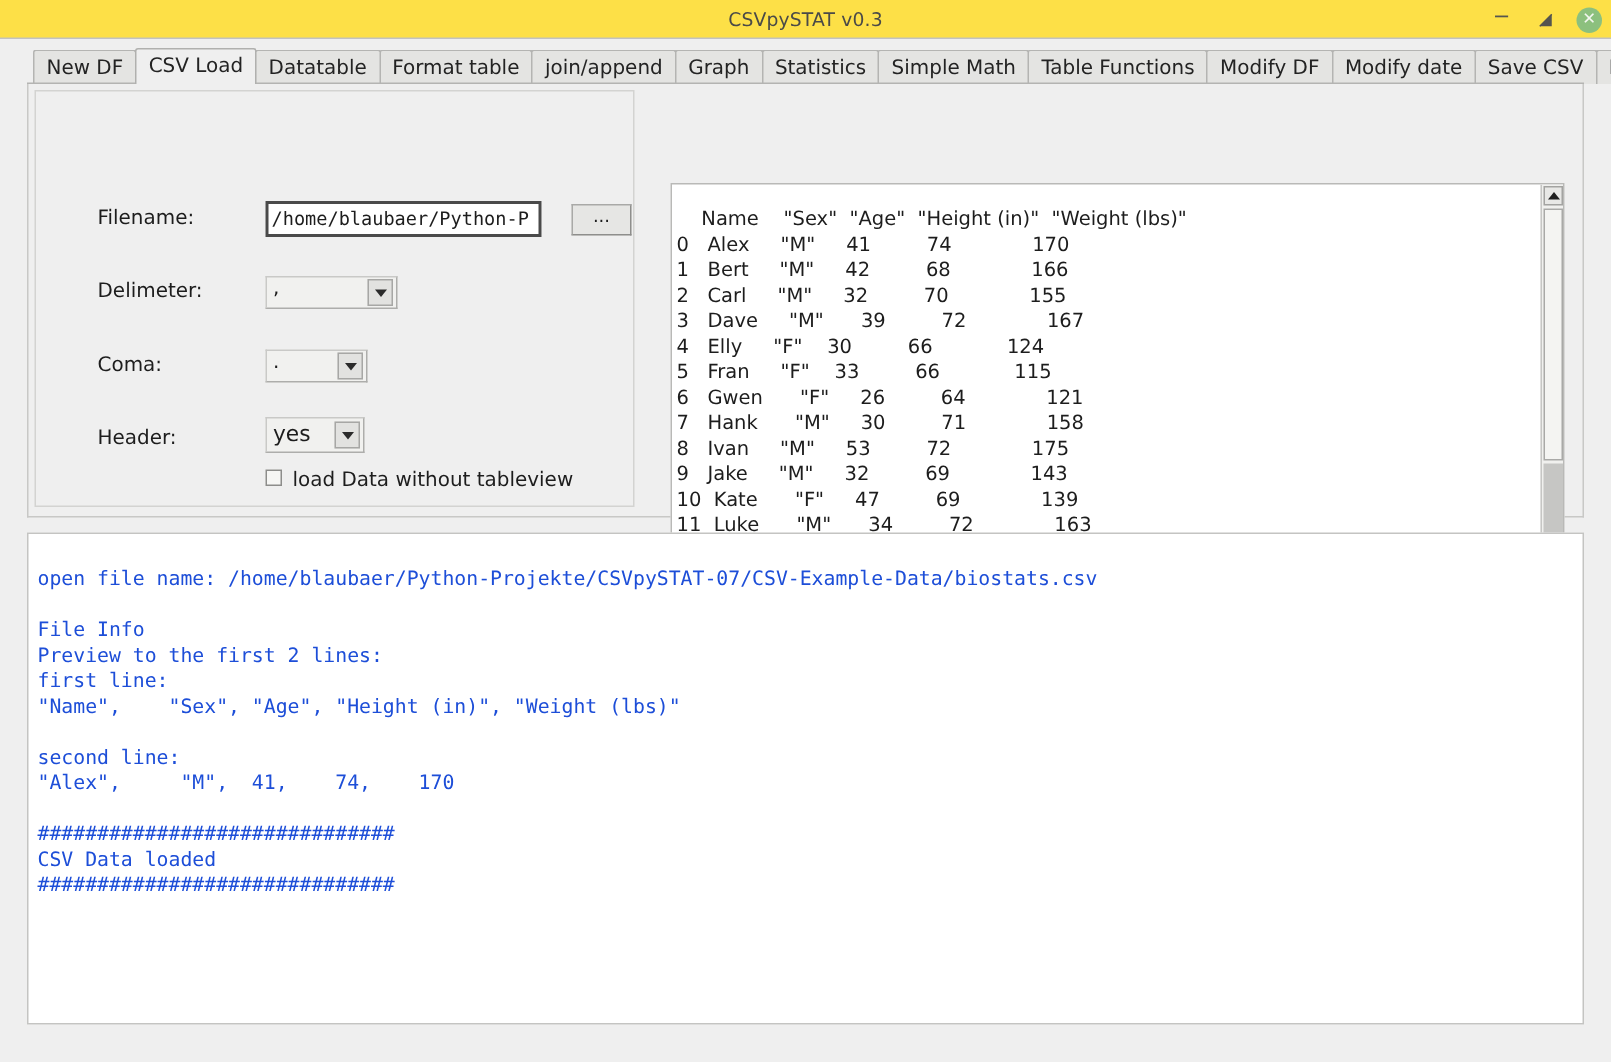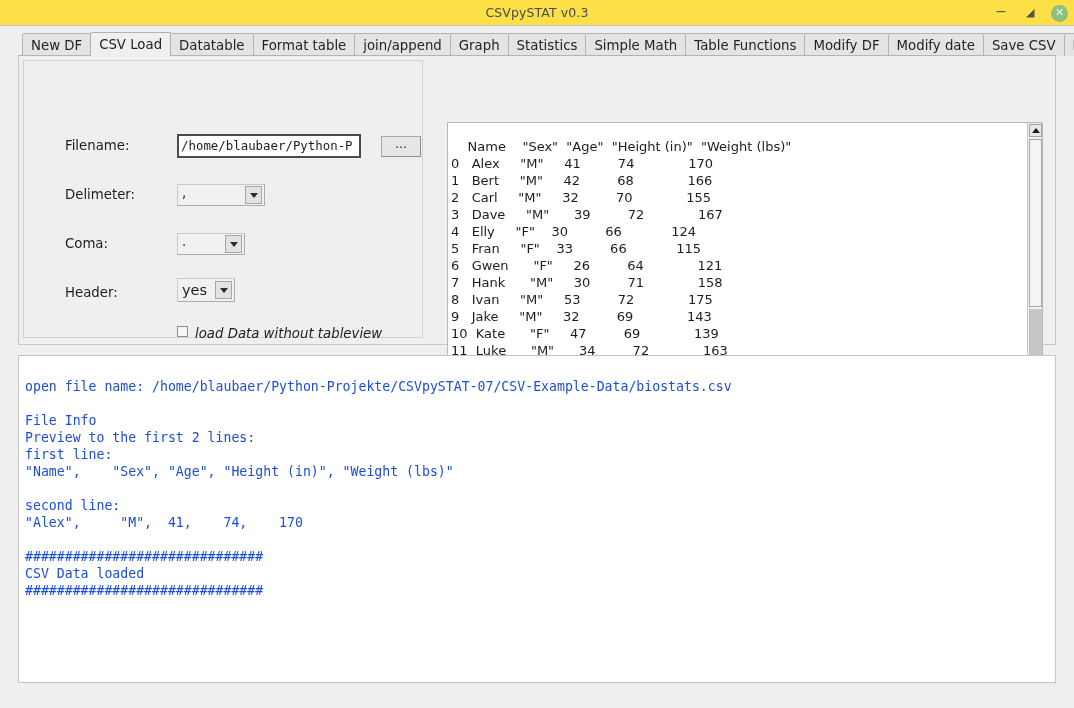--- a/index.html
+++ b/index.html
@@ -142,28 +142,27 @@
   .combo .arrowbox i {
     display: block;
     border-left: 4.5px solid transparent;
     border-right: 4.5px solid transparent;
     border-top: 5px solid #2b2b2b;
   }
   #cb-delim  { left: 158px; top: 128px; width: 88px; }
   #cb-delim .val { padding-bottom: 6px; }
   #cb-coma   { left: 158px; top: 177px; width: 68px; }
   #cb-coma .val { padding-bottom: 5px; }
-  #cb-header { left: 158px; top: 222px; width: 58px; height: 24px; }
+  #cb-header { left: 158px; top: 222px; width: 66px; height: 24px; }
   #cb-header .val { font-size: 14.5px; }
 
   #chk-row {
-    position: absolute; left: 158px; top: 270px;
+    position: absolute; left: 158px; top: 257px;
     display: flex; align-items: flex-start;
     cursor: default;
-    font-style: italic;
   }
   #chk-box {
     width: 11px; height: 11px;
     border: 1px solid #8d8d8b;
     background: #f6f6f4;
     margin-right: 7px;
   }
   #chk-row .txt { font-size: 13.3px; color: #1d1d1d; }
 
   #import-btn {

